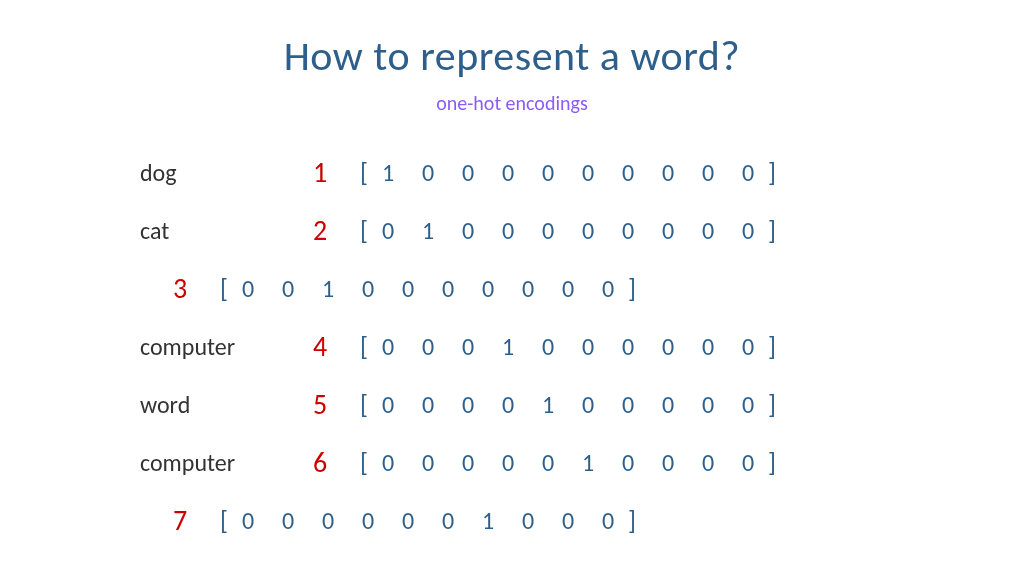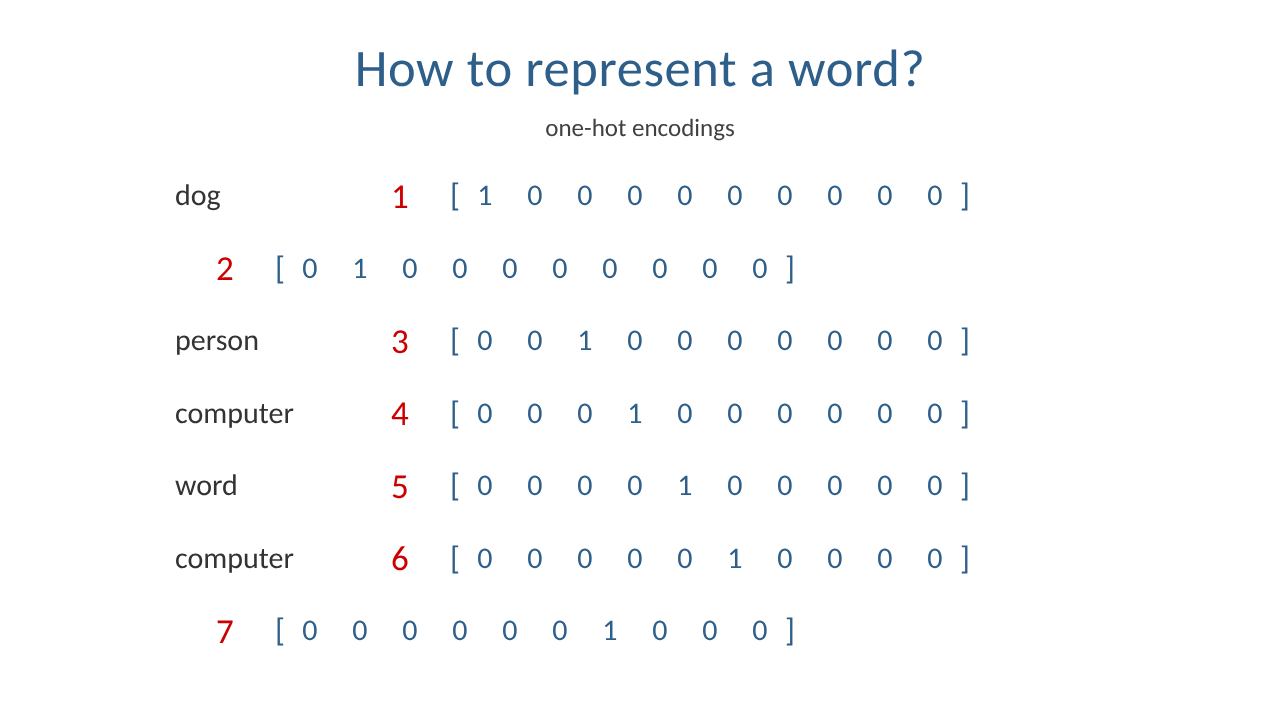--- a/index.html
+++ b/index.html
@@ -20,22 +20,22 @@
       text-align: center;
       font-size: 42px;
       font-weight: 300;
       color: #2e5f8a;
       margin-bottom: 10px;
       letter-spacing: 0.5px;
     }
     .subtitle {
       text-align: center;
       font-size: 20px;
-      color: #404040;
-      margin-bottom: 12px;
+      color: #8b5cf6;
+      margin-bottom: 28px;
     }
     .content {
       display: flex;
       flex-direction: column;
       gap: 0px;
       padding-left: 80px;
     }
     .word-row {
       display: flex;
       align-items: center;
@@ -89,38 +89,38 @@
           <span class="enc-val">0</span>
           <span class="enc-val">0</span>
           <span class="enc-val">0</span>
           <span class="enc-val">0</span>
           <span class="enc-val">0</span>
           <span class="enc-val">0</span>
           <span class="enc-bracket">]</span>
         </div>
       </div>
       <div class="word-row">
+        <div class="word-label">cat</div>
         <div class="word-index">2</div>
         <div class="encoding">
           <span class="enc-bracket">[</span>
           <span class="enc-val">0</span>
           <span class="enc-val">1</span>
           <span class="enc-val">0</span>
           <span class="enc-val">0</span>
           <span class="enc-val">0</span>
           <span class="enc-val">0</span>
           <span class="enc-val">0</span>
           <span class="enc-val">0</span>
           <span class="enc-val">0</span>
           <span class="enc-val">0</span>
           <span class="enc-bracket">]</span>
         </div>
       </div>
       <div class="word-row">
-        <div class="word-label">person</div>
         <div class="word-index">3</div>
         <div class="encoding">
           <span class="enc-bracket">[</span>
           <span class="enc-val">0</span>
           <span class="enc-val">0</span>
           <span class="enc-val">1</span>
           <span class="enc-val">0</span>
           <span class="enc-val">0</span>
           <span class="enc-val">0</span>
           <span class="enc-val">0</span>

